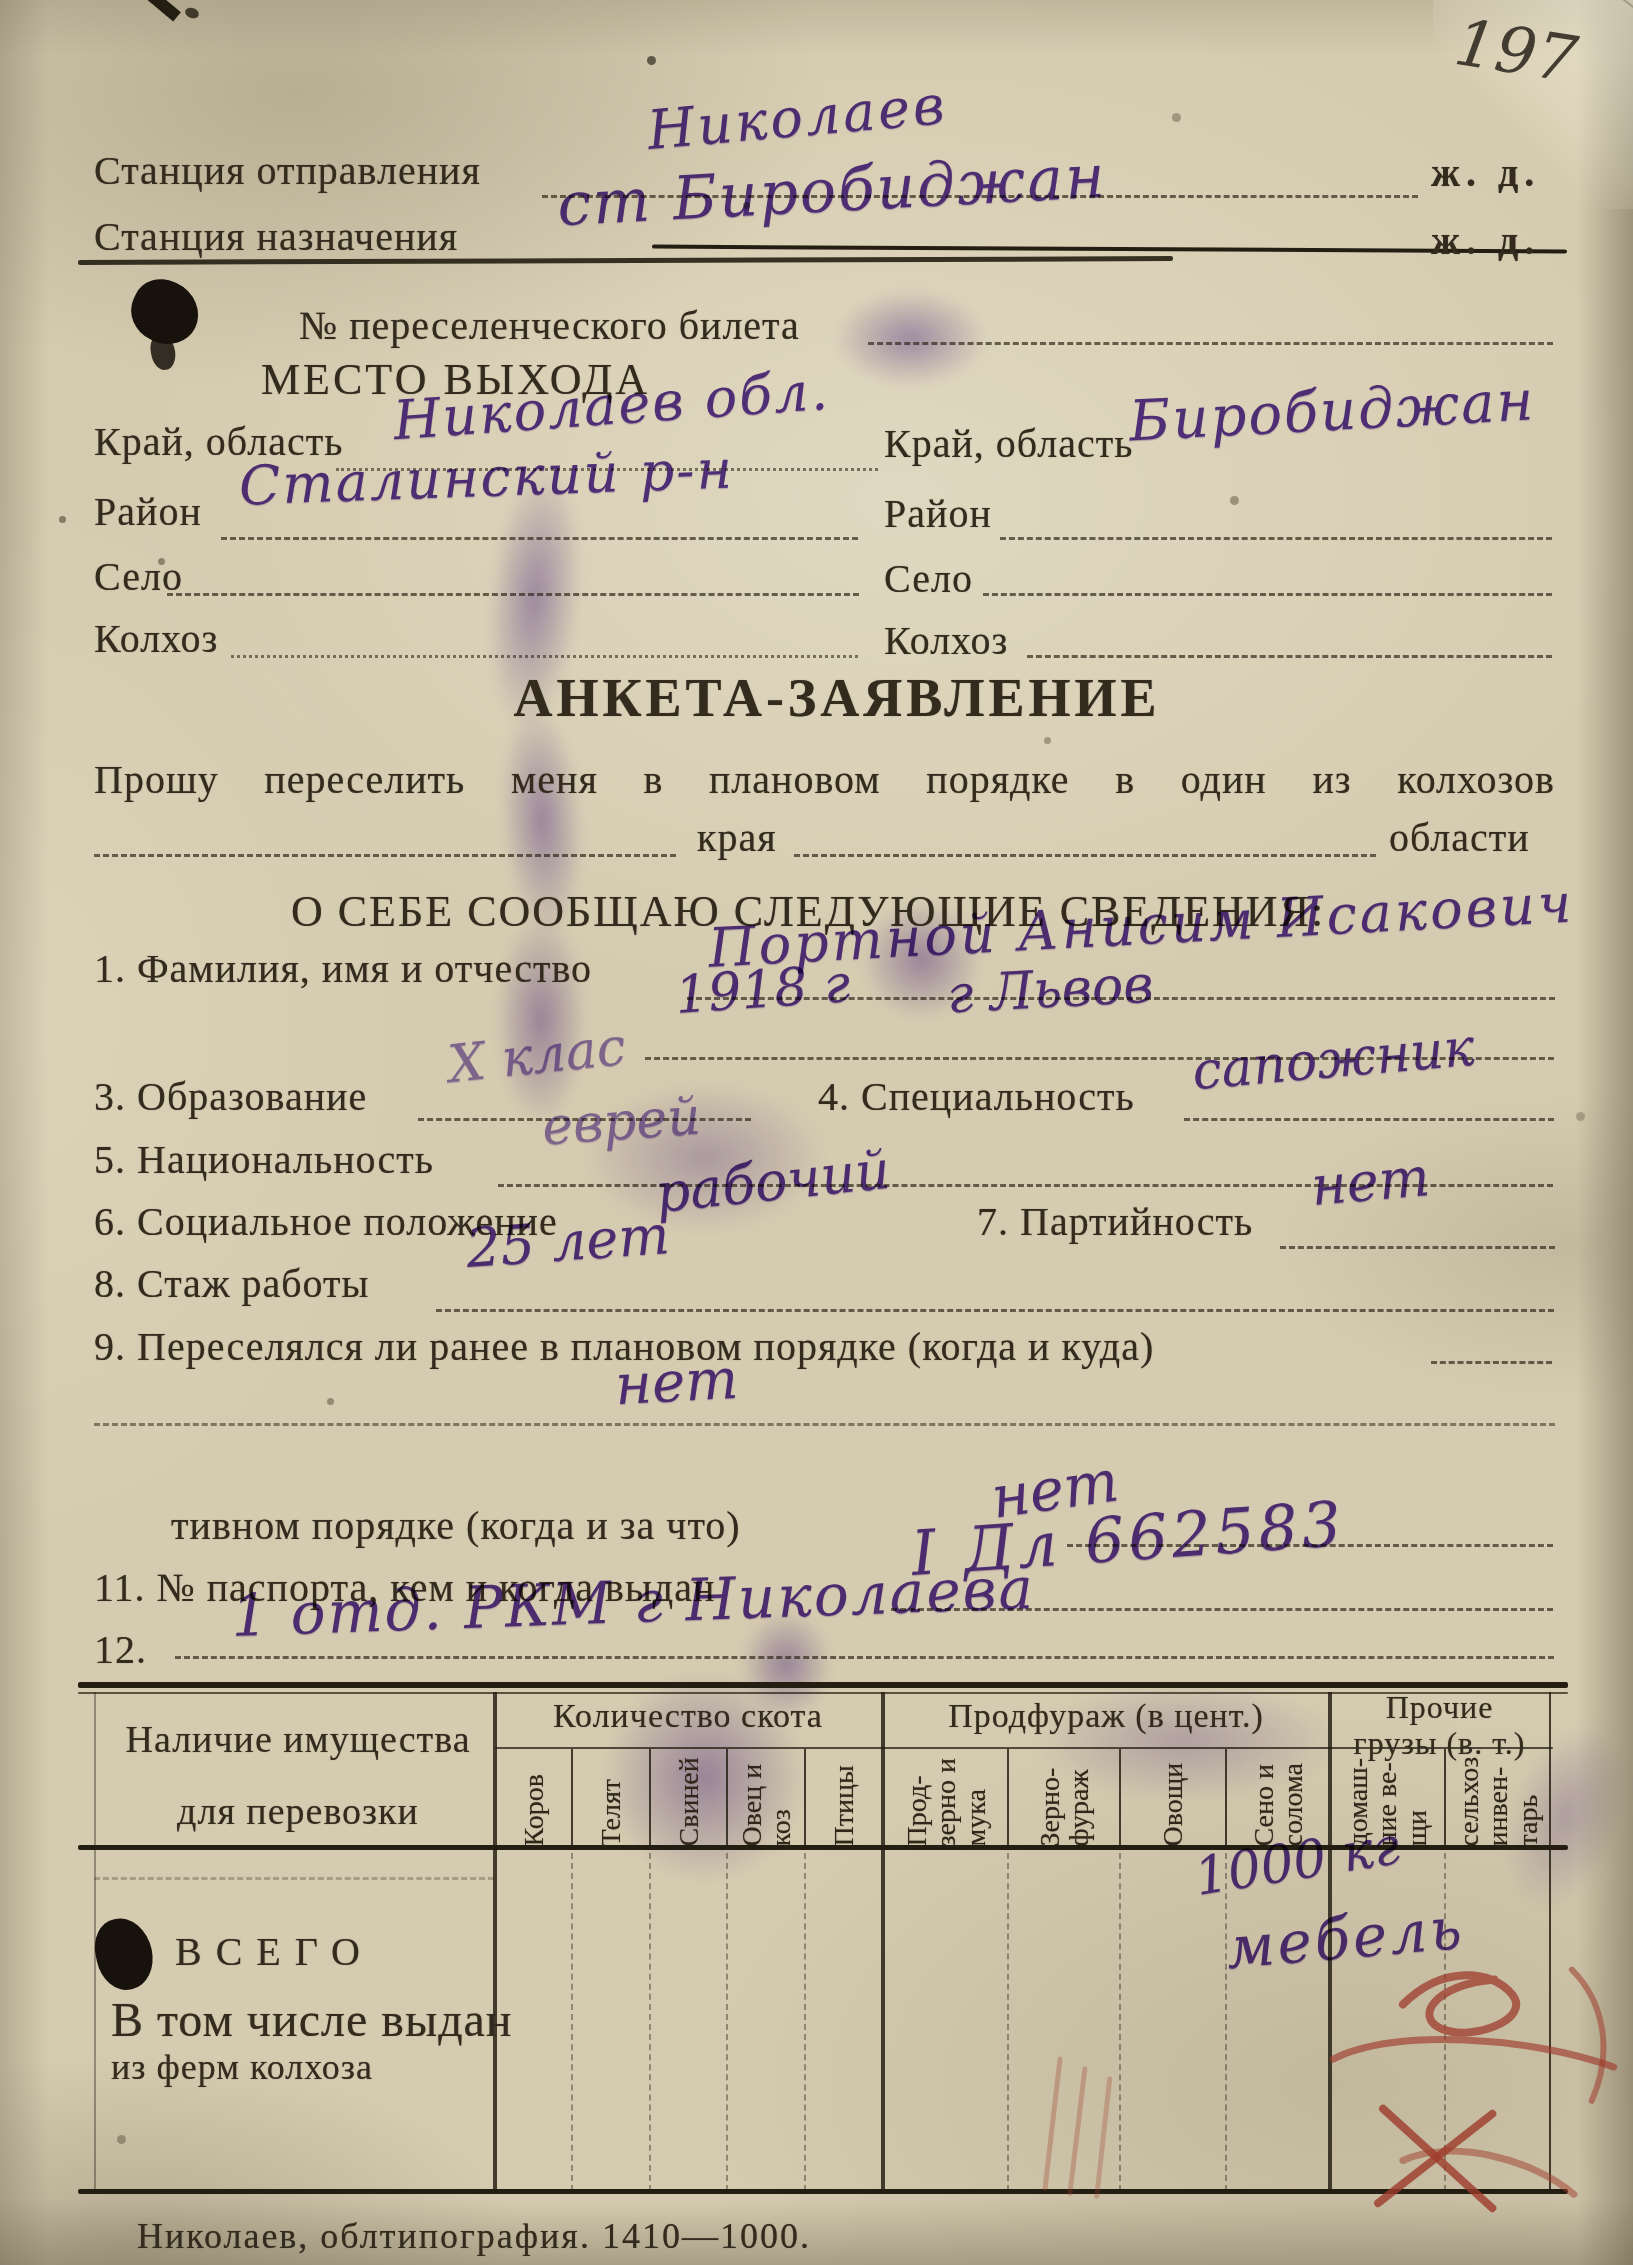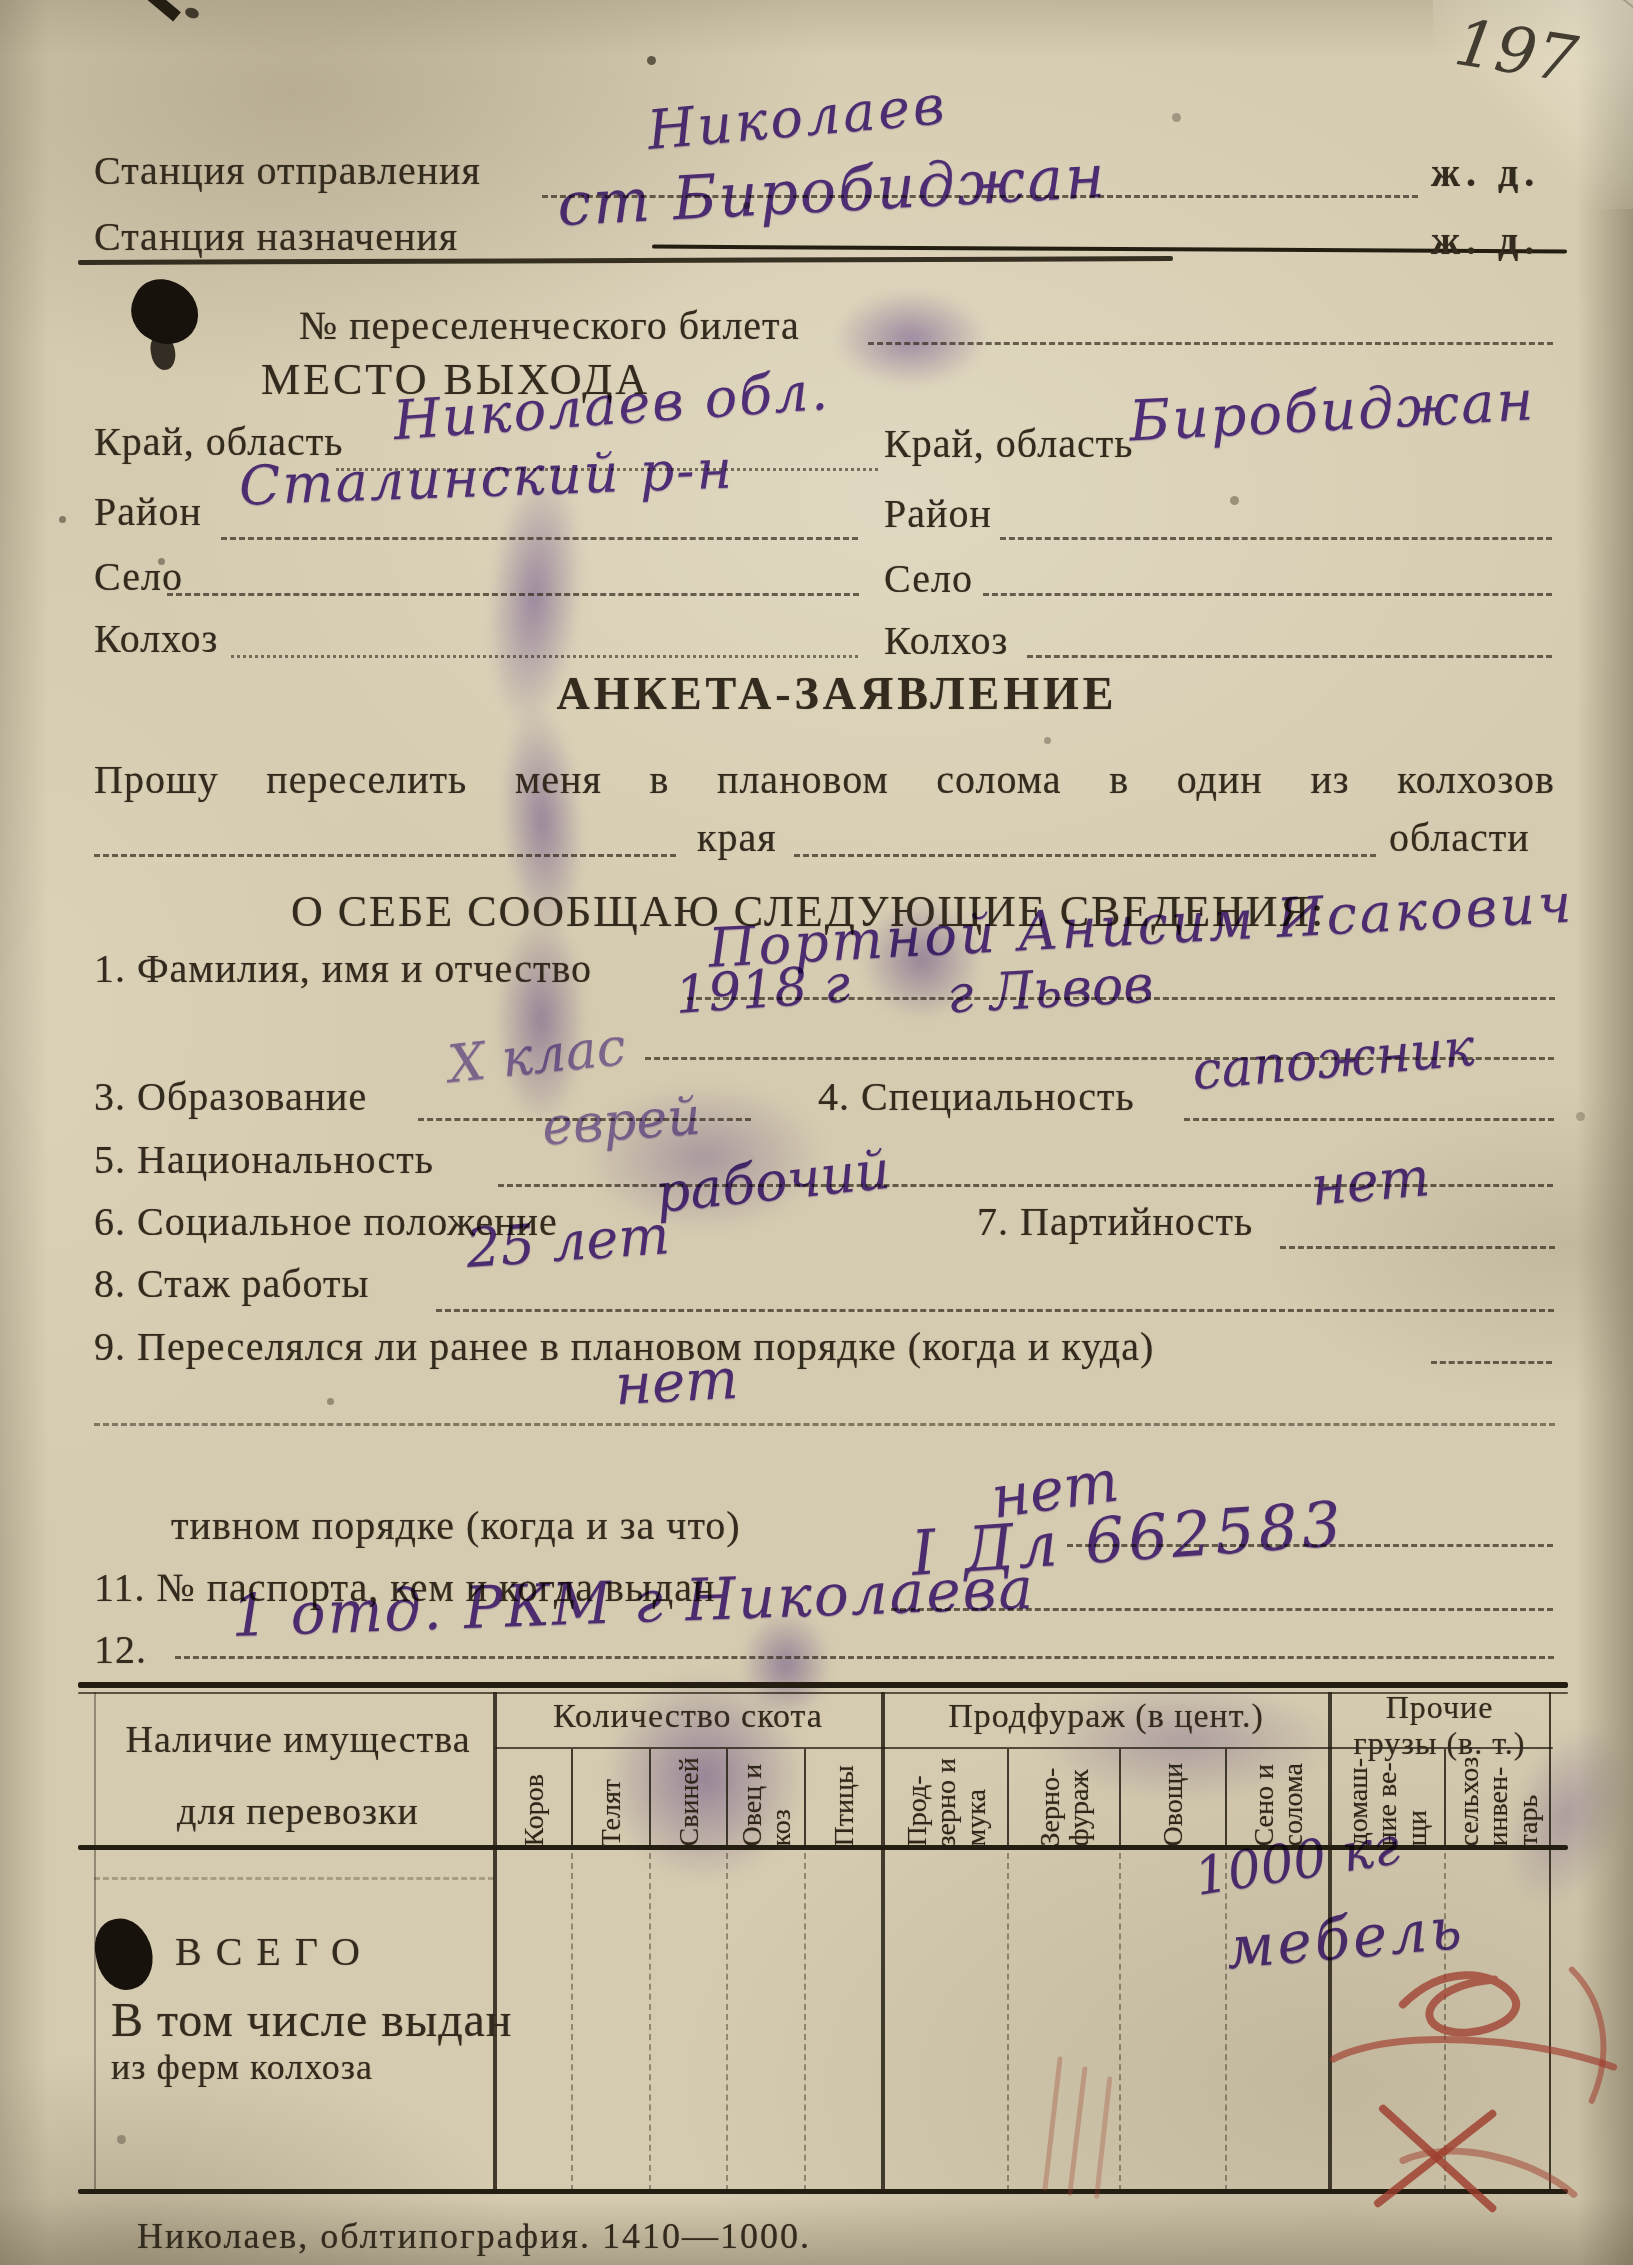--- a/index.html
+++ b/index.html
@@ -65,21 +65,21 @@
   #raionLabR{left:884px;top:490px;}
   #raionLineR{left:1000px;top:537px;width:552px;}
   #seloLabL{left:94px;top:553px;}
   #seloLineL{left:167px;top:593px;width:692px;}
   #seloLabR{left:884px;top:555px;}
   #seloLineR{left:983px;top:593px;width:569px;}
   #kolkhozLabL{left:94px;top:615px;}
   #kolkhozLineL{left:231px;top:655px;width:627px;}
   #kolkhozLabR{left:884px;top:617px;}
   #kolkhozLineR{left:1027px;top:655px;width:525px;}
-  #formTitle{left:419px;width:836px;top:667px;font-size:46px;font-weight:bold;
+  #formTitle{left:419px;width:836px;top:667px;font-size:54px;font-weight:bold;
       letter-spacing:4px;text-align:center;white-space:nowrap;}
   #requestLine{left:94px;top:756px;width:1461px;}
   #krayaDash1{left:94px;top:854px;width:582px;}
   #krayaLab{left:697px;top:814px;}
   #krayaDash2{left:794px;top:854px;width:582px;}
   #oblastiLab{left:1389px;top:814px;}
   #aboutHead{left:291px;top:886px;font-size:44px;letter-spacing:2px;}
   #q1Lab{left:94px;top:945px;}
   #q1Val{left:708px;top:894px;font-size:54px;letter-spacing:3px;transform:rotate(-3deg);}
   #q1Line{left:687px;top:997px;width:868px;}
@@ -242,21 +242,21 @@
   <div class="dash" id="seloLineL"></div>
   <span class="lab" id="seloLabR">Село</span>
   <div class="dash" id="seloLineR"></div>
 
   <span class="lab" id="kolkhozLabL">Колхоз</span>
   <div class="dot" id="kolkhozLineL"></div>
   <span class="lab" id="kolkhozLabR">Колхоз</span>
   <div class="dash" id="kolkhozLineR"></div>
 
   <div class="lab" id="formTitle">АНКЕТА-ЗАЯВЛЕНИЕ</div>
-  <div class="lab just" id="requestLine">Прошу переселить меня в плановом солома в один из колхозов</div>
+  <div class="lab just" id="requestLine">Прошу переселить меня в плановом порядке в один из колхозов</div>
   <div class="dash" id="krayaDash1"></div>
   <span class="lab" id="krayaLab">края</span>
   <div class="dash" id="krayaDash2"></div>
   <span class="lab" id="oblastiLab">области</span>
   <span class="lab" id="aboutHead">О СЕБЕ СООБЩАЮ СЛЕДУЮЩИЕ СВЕДЕНИЯ:</span>
 
   <span class="lab" id="q1Lab">1. Фамилия, имя и отчество</span>
   <span class="hw" id="q1Val">Портной Анисим Исакович</span>
   <div class="dash" id="q1Line"></div>
 

